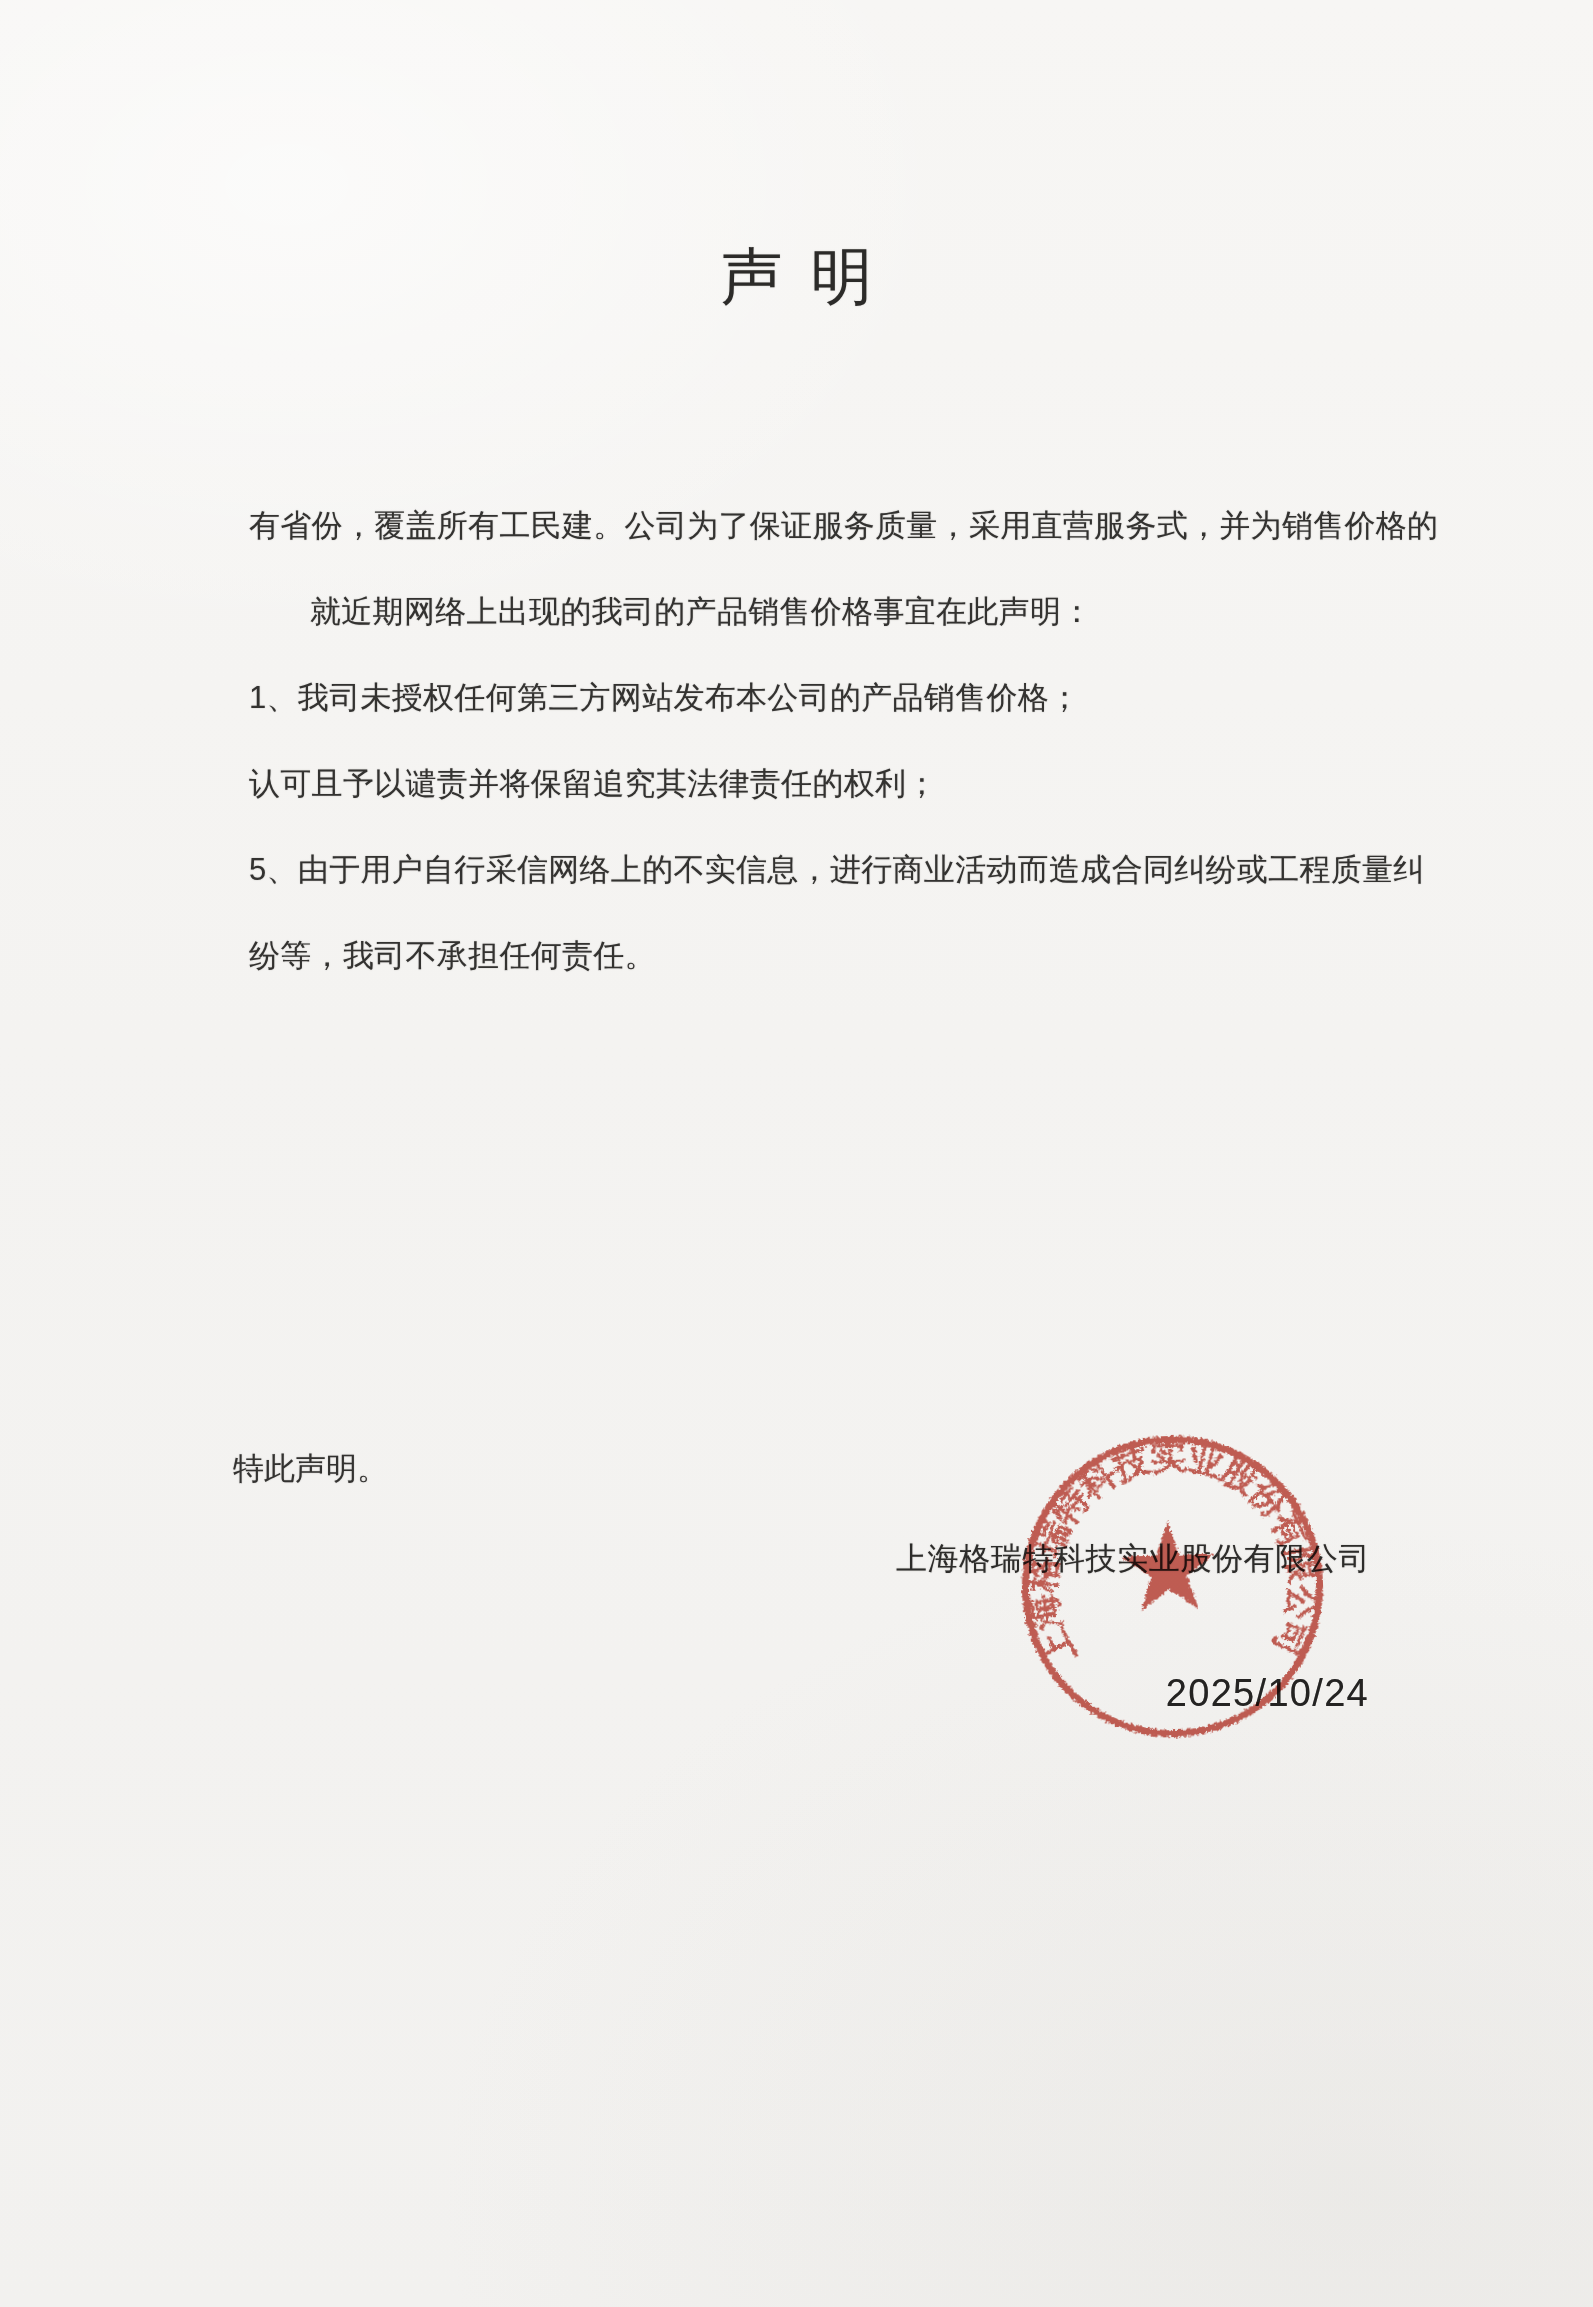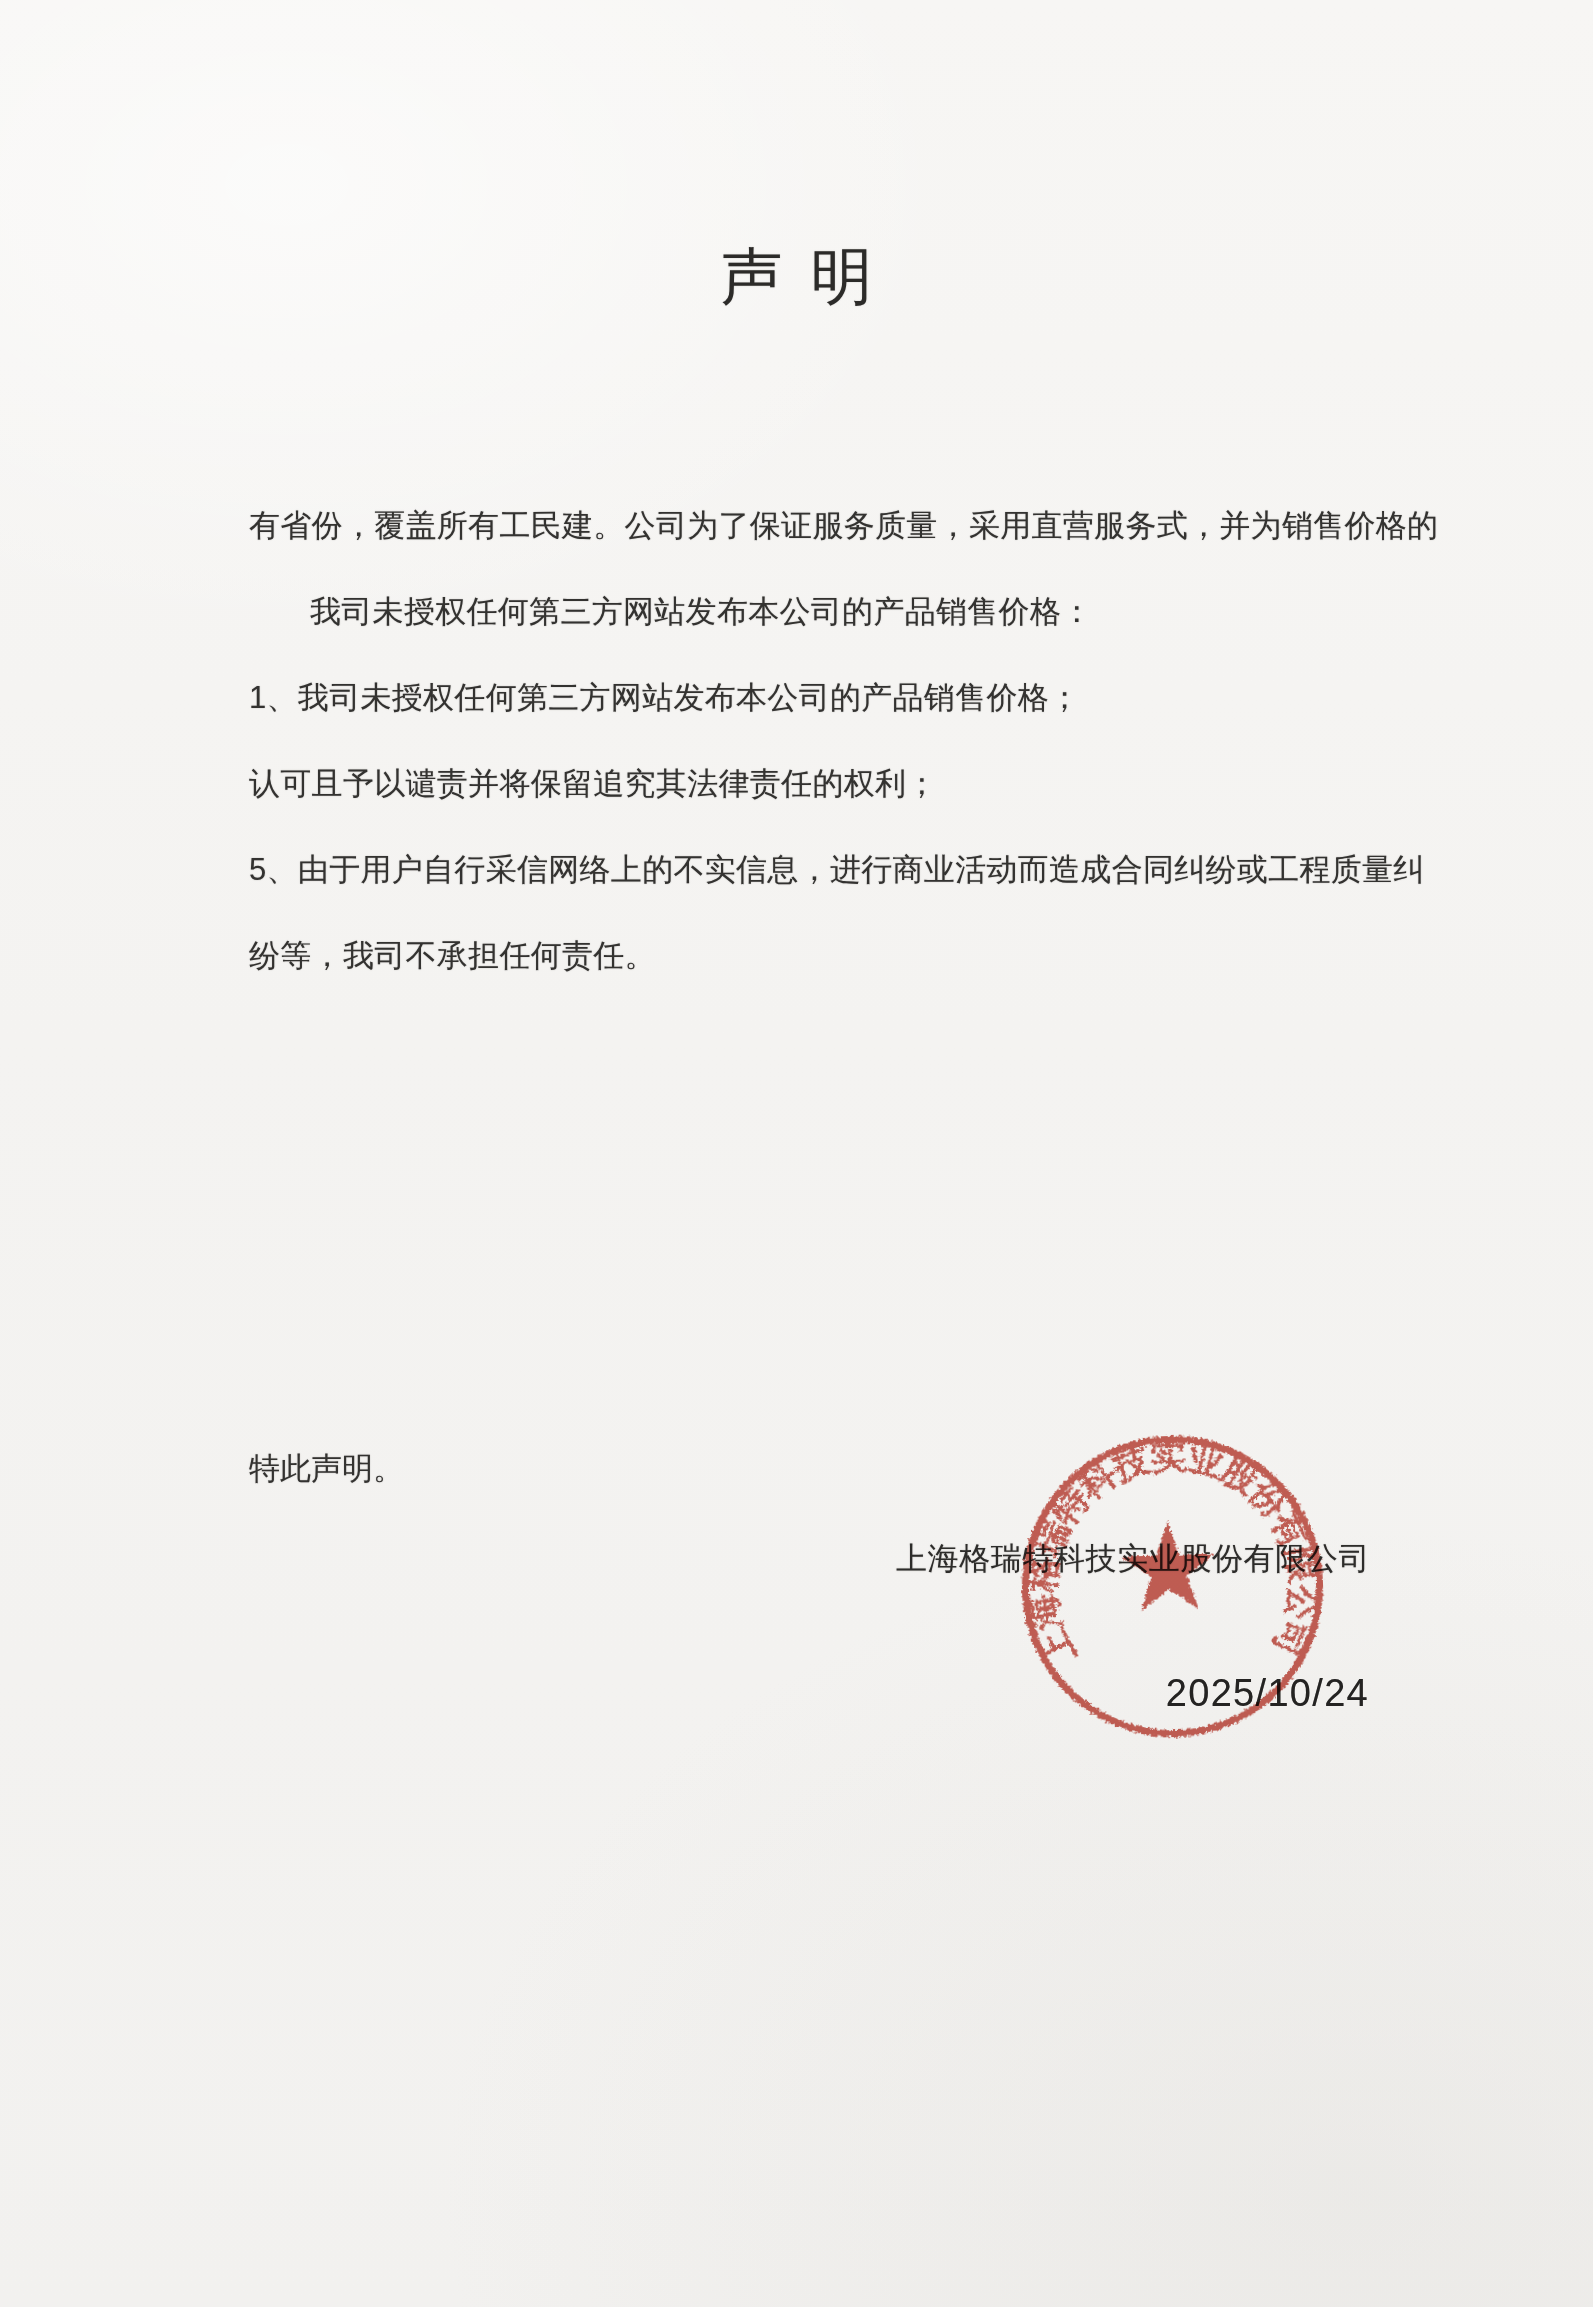--- a/index.html
+++ b/index.html
@@ -26,21 +26,21 @@
     margin:0;
   }
   .body-text{
     position:absolute;left:249px;top:483px;width:1147px;
     font-size:31px;line-height:86px;color:#333230;
     letter-spacing:0.3px;white-space:nowrap;
     text-shadow:0 0 1.3px rgba(60,58,56,.4);
   }
   .body-text .line.indent{padding-left:61px;}
   .closing{
-    position:absolute;left:249px;top:1426px;
+    position:absolute;left:233px;top:1426px;
     font-size:31px;line-height:86px;color:#333230;
     text-shadow:0 0 1.3px rgba(60,58,56,.4);
   }
   .signature{
     position:absolute;right:223px;top:1540px;
     font-size:31px;line-height:37px;color:#2d2c2a;
     letter-spacing:0.6px;
     text-shadow:0 0 1.3px rgba(60,58,56,.4);
   }
   .sign-date{
@@ -57,21 +57,21 @@
 </style>
 </head>
 <body>
 
 <div class="page">
 
   <h1 class="title">声明</h1>
 
   <div class="body-text" id="body-lines">
       <div class="line">有省份，覆盖所有工民建。公司为了保证服务质量，采用直营服务式，并为销售价格的</div>
-      <div class="line indent">我司未授权任何第三方网站发布本公司的产品销售价格：</div>
+      <div class="line indent">就近期网络上出现的我司的产品销售价格事宜在此声明：</div>
       <div class="line">1、我司未授权任何第三方网站发布本公司的产品销售价格；</div>
       <div class="line">认可且予以谴责并将保留追究其法律责任的权利；</div>
       <div class="line">5、由于用户自行采信网络上的不实信息，进行商业活动而造成合同纠纷或工程质量纠</div>
       <div class="line">纷等，我司不承担任何责任。</div>
     </div>
 
   <div class="closing">特此声明。</div>
 
   <div class="signature">上海格瑞特科技实业股份有限公司</div>
 

